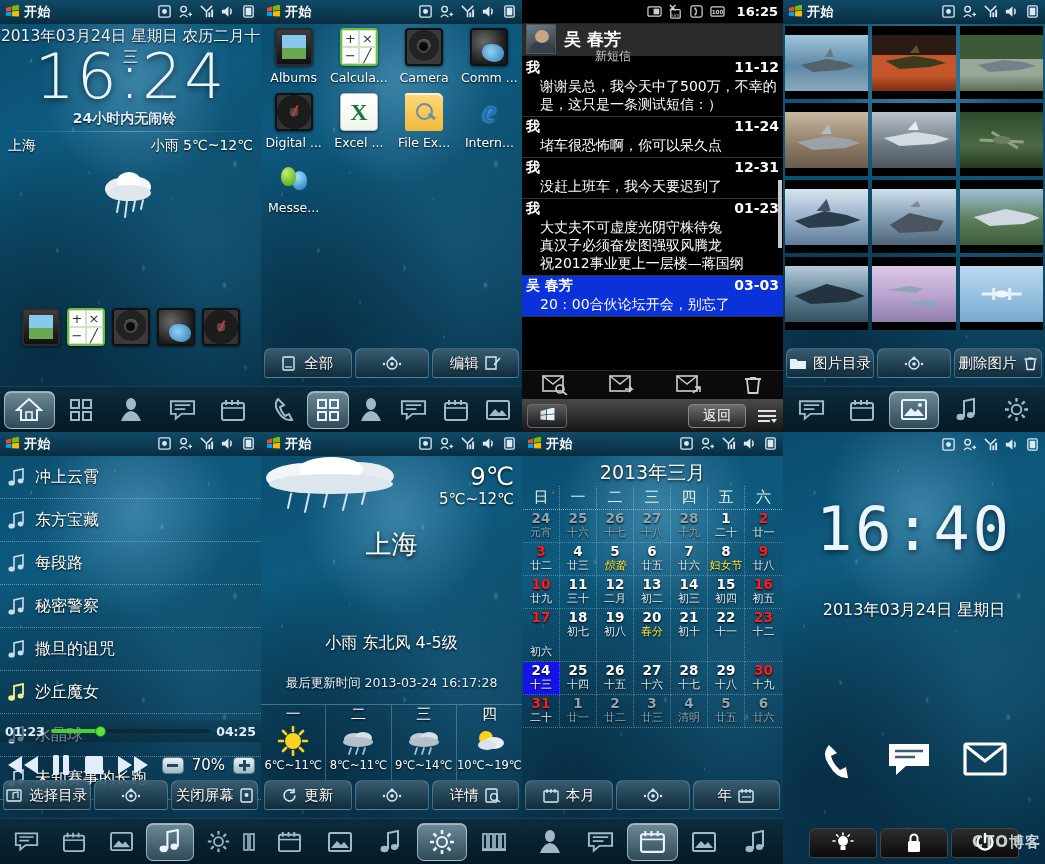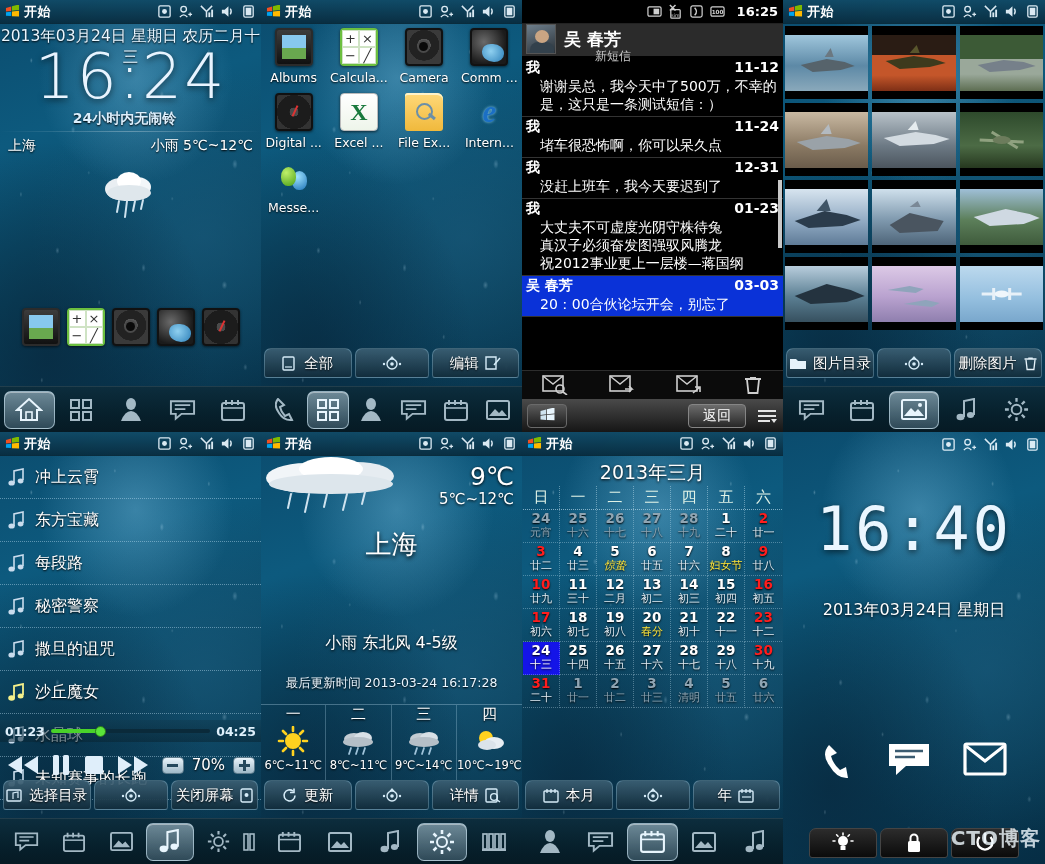--- a/index.html
+++ b/index.html
@@ -199,21 +199,21 @@
 
   
   .l-clock { position:absolute; top:62px; left:0; right:0; text-align:center;
     font-family:"DejaVu Sans Mono","Liberation Mono",monospace; font-size:60px; color:#eaf6ff;
     letter-spacing:3px; text-shadow:0 2px 6px rgba(0,0,0,.6);}
   .l-date { position:absolute; top:168px; left:0; right:0; text-align:center; color:#fff; font-size:16px; text-shadow:0 1px 3px #000;}
   .l-icons { position:absolute; top:310px; left:0; right:0; display:flex; justify-content:space-around; padding:0 22px;}
   .l-bottom { position:absolute; bottom:6px; left:0; right:0; display:flex; justify-content:center; gap:3px;}
   .lbtn { width:68px; height:30px; border-radius:7px 7px 3px 3px; display:flex; align-items:center; justify-content:center;
     background:linear-gradient(180deg,#2c2c2c,#0b0b0b); border:1px solid #444;}
-  .wm { position:absolute; right:4px; bottom:12px; color:rgba(235,245,250,.82); font-size:20px; font-weight:bold; letter-spacing:1px;margin-left:16px;}
+  .wm { position:absolute; right:4px; bottom:12px; color:rgba(235,245,250,.82); font-size:15px; font-weight:bold; letter-spacing:1px;margin-left:16px;}
 </style>
 </head>
 <body>
 
 <div class="grid">
 
   <div class="panel">
     <div class="wall"></div>
     <div class="drops"></div>
 
@@ -1277,21 +1277,21 @@
               <div class="c-lun" style="color: rgb(228, 238, 245);">初四</div>
             </div>
             <div class="c-cell">
               <div class="c-num" style="color: rgb(255, 29, 29);">16</div>
               <div class="c-lun" style="color: rgb(228, 238, 245);">初五</div>
             </div>
           </div>
           <div class="c-week">
             <div class="c-cell">
               <div class="c-num" style="color: rgb(255, 29, 29);">17</div>
-              <div class="c-lun" style="color: rgb(228, 238, 245);">初六</div>
+              <div class="c-lun" style="color: rgb(228, 238, 245); margin-top: 20px;">初六</div>
             </div>
             <div class="c-cell">
               <div class="c-num" style="color: rgb(255, 255, 255);">18</div>
               <div class="c-lun" style="color: rgb(228, 238, 245);">初七</div>
             </div>
             <div class="c-cell">
               <div class="c-num" style="color: rgb(255, 255, 255);">19</div>
               <div class="c-lun" style="color: rgb(228, 238, 245);">初八</div>
             </div>
             <div class="c-cell">

